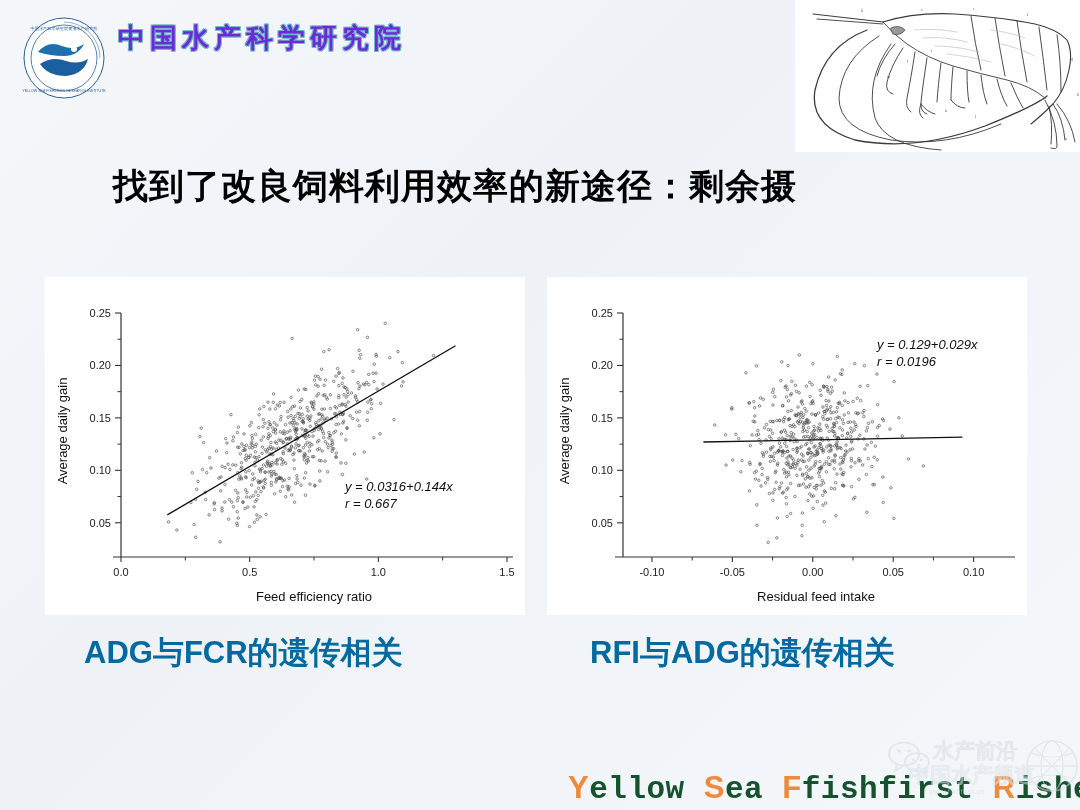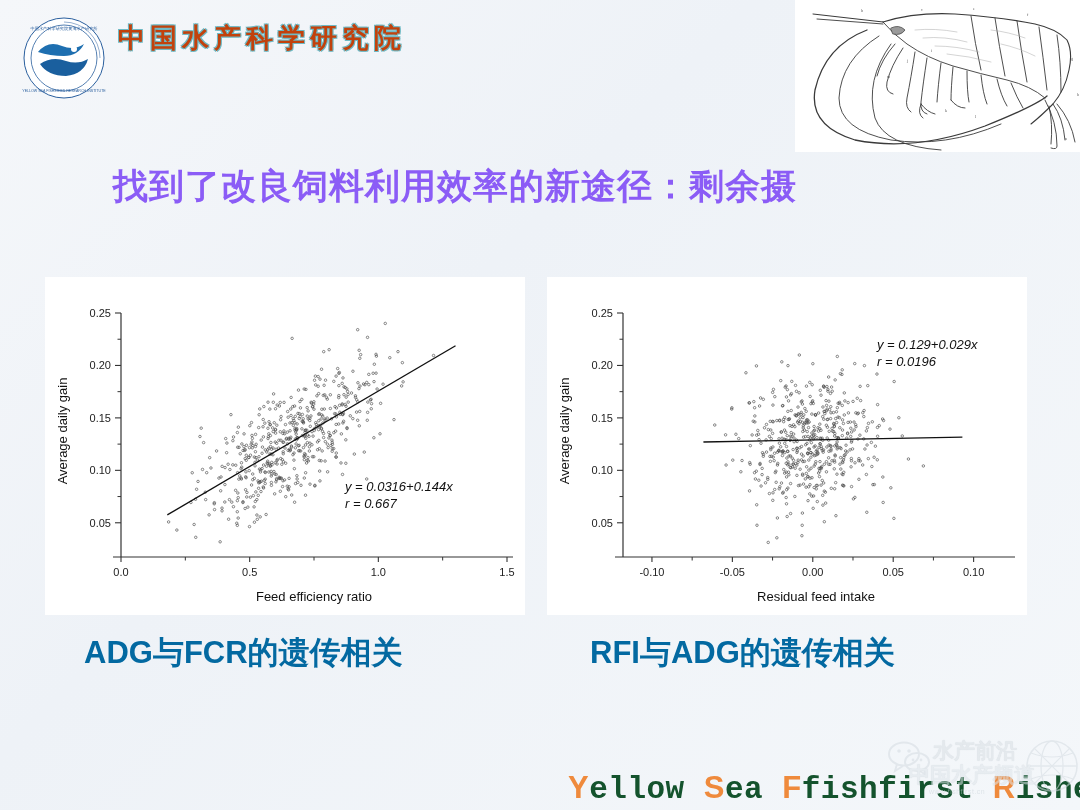--- a/index.html
+++ b/index.html
@@ -28,21 +28,21 @@
     width: 84px; height: 84px;
   }
   .logo-org {
     position: absolute;
     left: 118px; top: 22px;
     line-height: 1.22;
   }
   .logo-org .line {
     font-size: 27px;
     font-weight: bold;
-    color: #c2410c;
+    color: #6d28d9;
     letter-spacing: 5px;
     text-shadow:
       -1px -1px 0 #6fb9c4, 1px -1px 0 #6fb9c4,
       -1px  1px 0 #6fb9c4, 1px  1px 0 #6fb9c4;
     white-space: nowrap;
   }
 
   .shrimp-box {
     position: absolute;
     left: 795px; top: 0;
@@ -50,21 +50,21 @@
     background: #ffffff;
     overflow: hidden;
   }
   .shrimp-box svg { display: block; }
 
   
   .slide-title {
     position: absolute;
     left: 113px; top: 158px;
     width: 880px;
-    color: #8b5cf6;
+    color: #000000;
     font-size: 35px;
     font-weight: bold;
     line-height: 1.62;
     letter-spacing: 1px;
   }
   .slide-title .l2 { display: block; }
 
   
   .panel {
     position: absolute;

